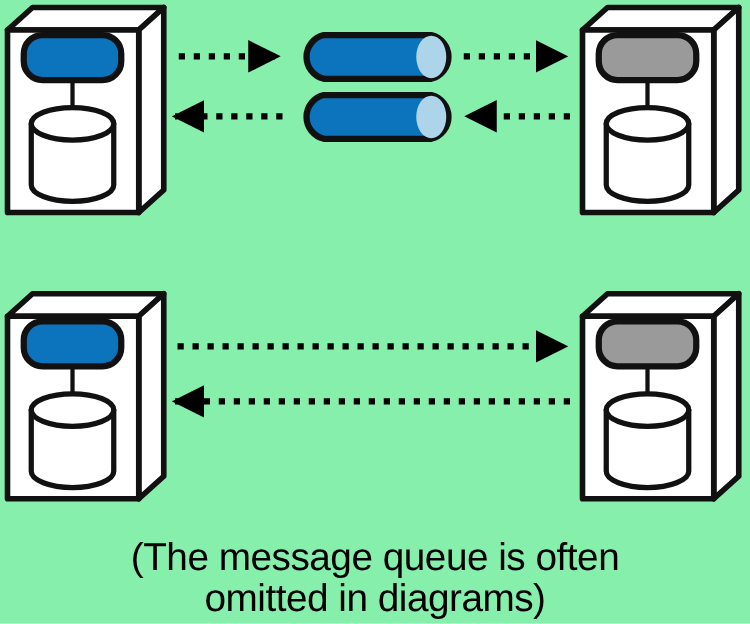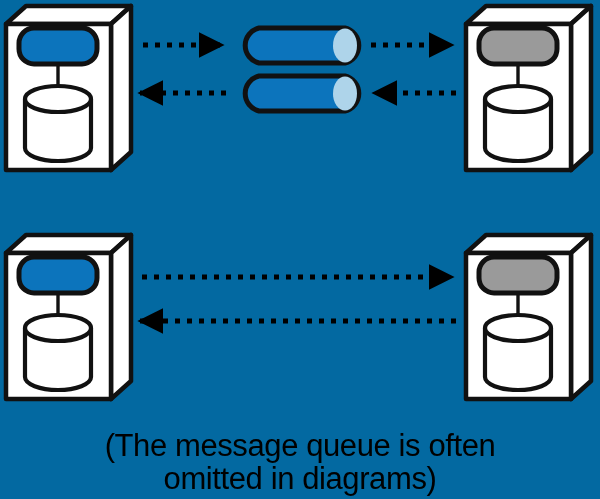--- a/index.html
+++ b/index.html
@@ -11,21 +11,21 @@
   body {
     width: 600px;
     height: 499px;
     overflow: hidden;
     font-family: "Liberation Sans", sans-serif;
   }
   #diagram-root {
     position: relative;
     width: 600px;
     height: 499px;
-    background: #0369a1;
+    background: #86efac;
   }
   #diagram-svg {
     position: absolute;
     left: 0;
     top: 0;
     width: 600px;
     height: 499px;
     display: block;
   }
   .caption-text {

